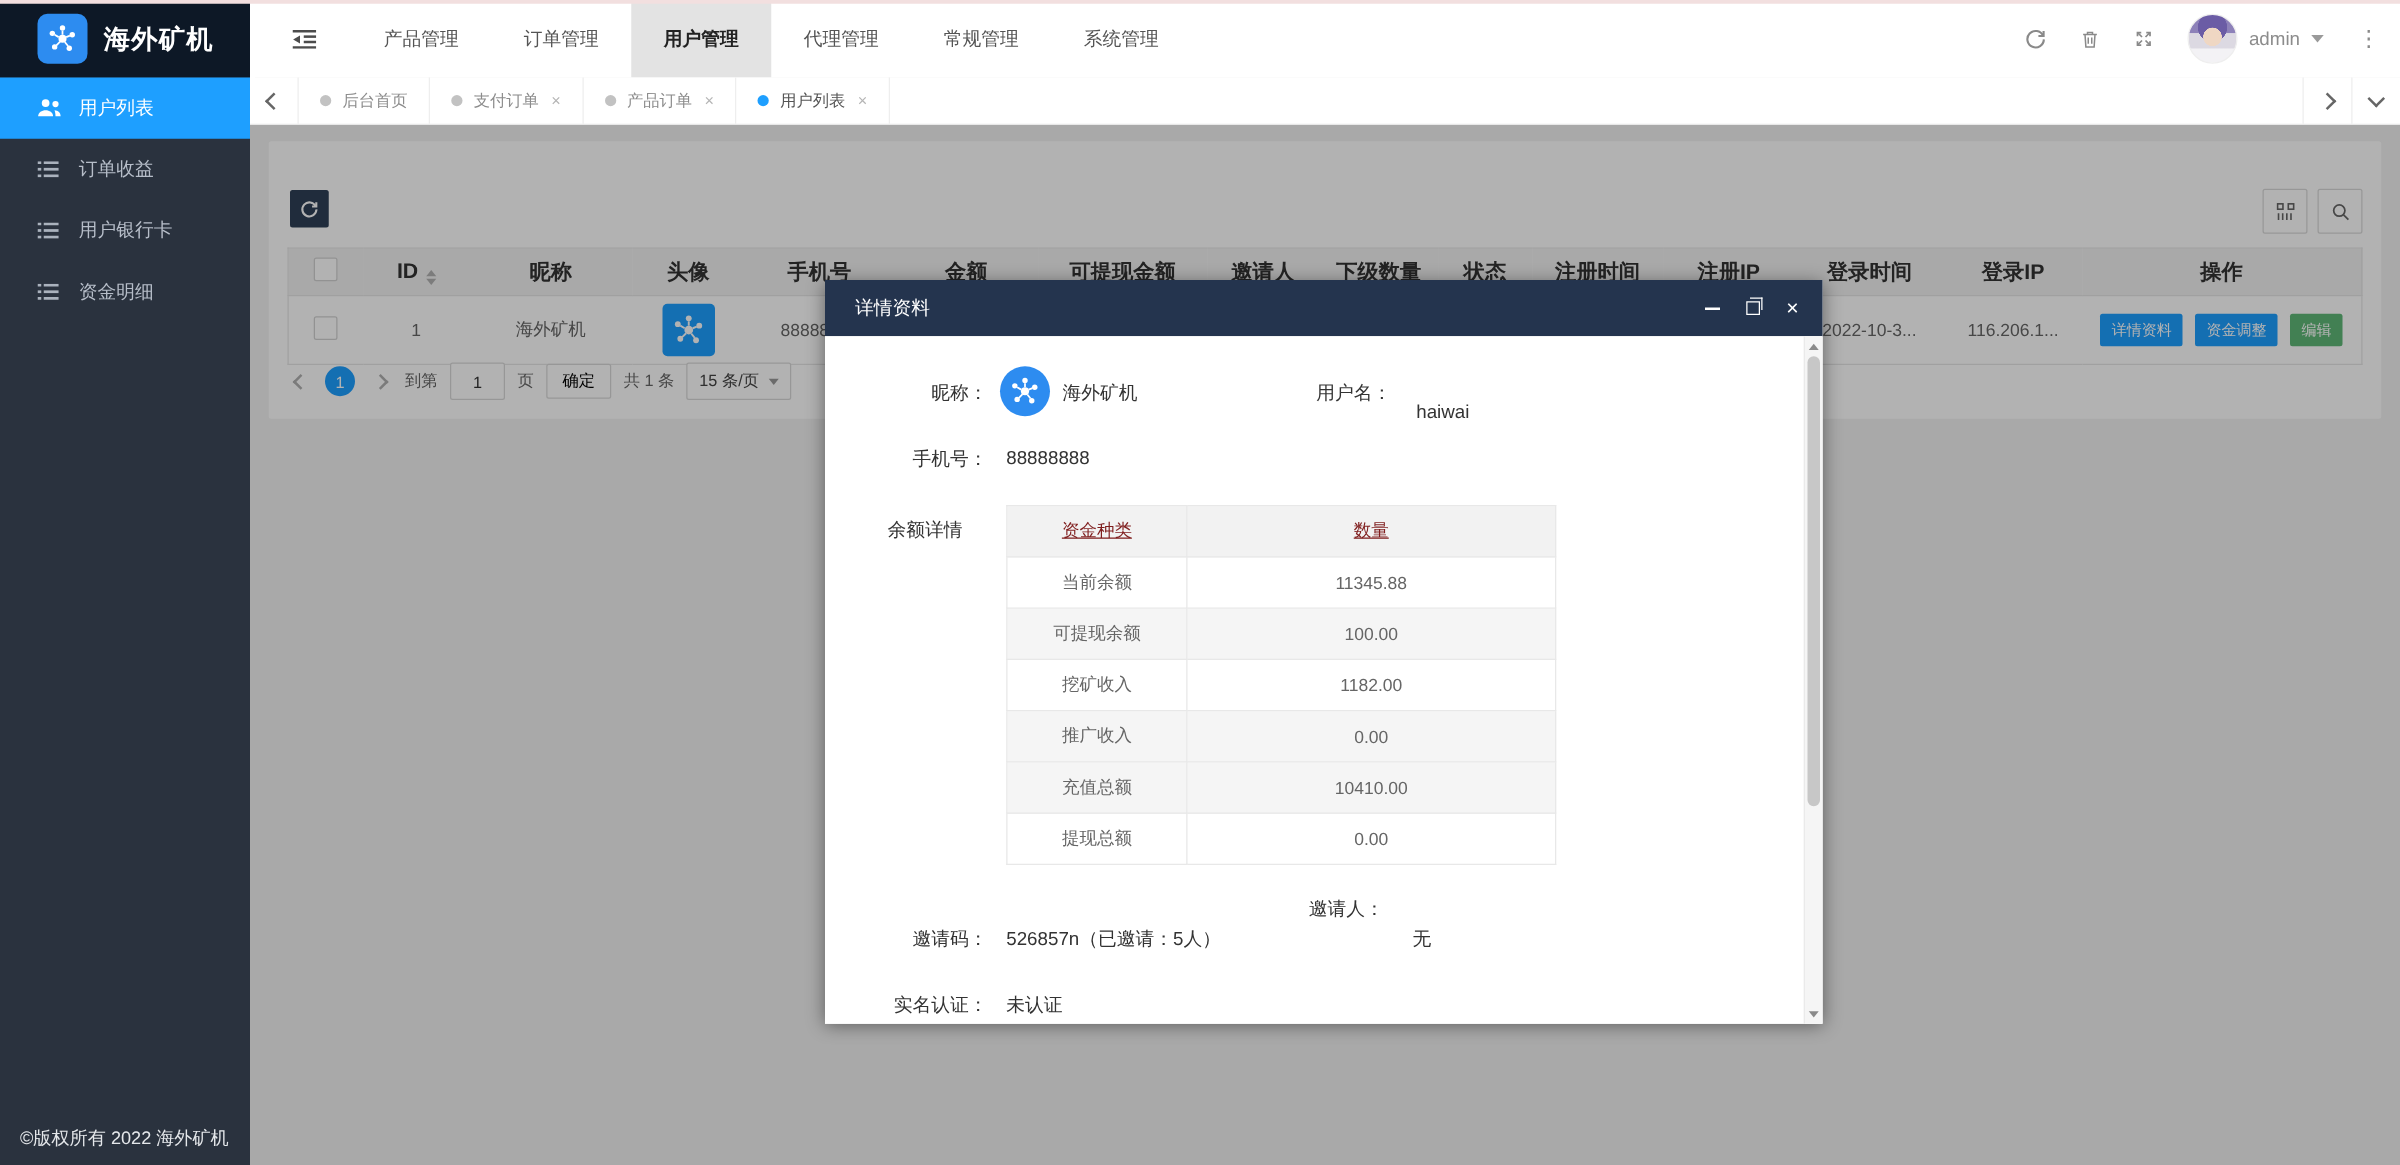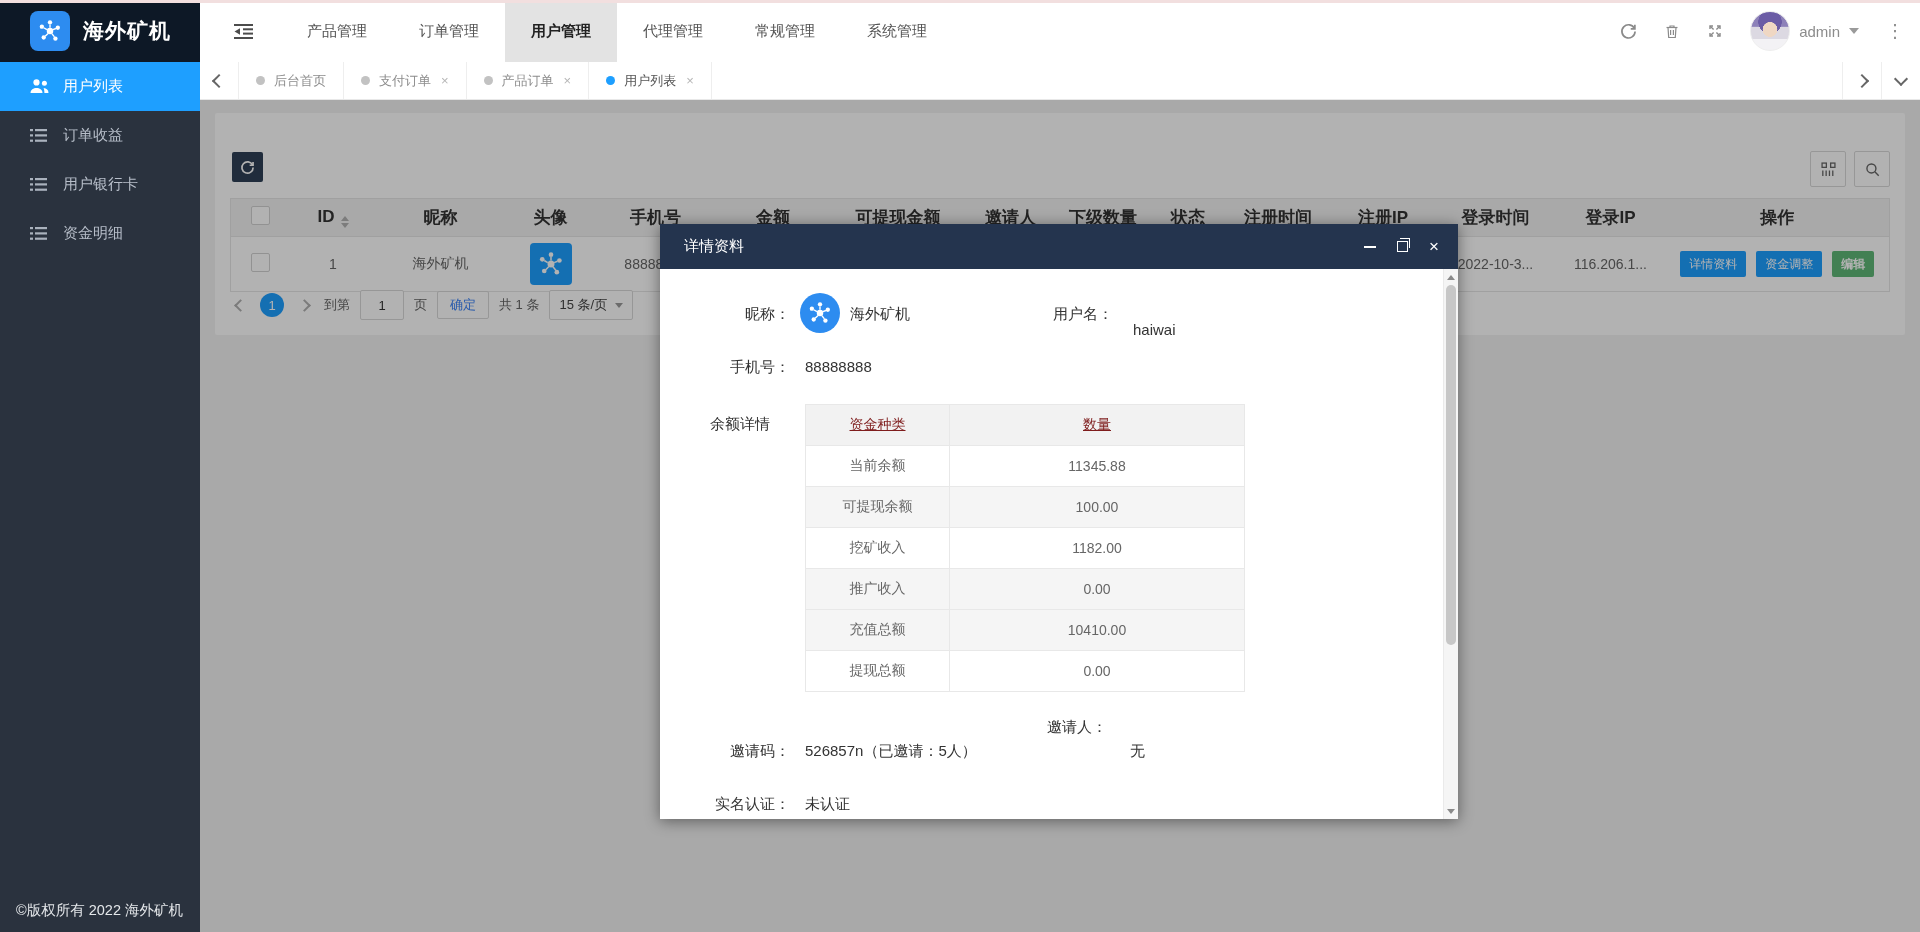--- a/index.html
+++ b/index.html
@@ -63,28 +63,28 @@
   table.grid td:first-child{border-left:1px solid #e6e6e6;}
   table.grid td:last-child{border-right:1px solid #e6e6e6;}
   .checkbox{width:17px;height:17px;border:1px solid #d2d2d2;border-radius:2px;background:#fff;display:inline-block;cursor:pointer;}
   .sort{display:inline-flex;flex-direction:column;gap:2px;margin-left:6px;vertical-align:1px;}
   .sort i{width:0;height:0;border-left:4px solid transparent;border-right:4px solid transparent;display:block;}
   .sort .up{border-bottom:5px solid #b2b2b2;}
   .sort .dn{border-top:5px solid #b2b2b2;}
   .cell-avatar{width:42px;height:42px;border-radius:4px;background:#1E9FFF;display:inline-flex;align-items:center;justify-content:center;}
   .act-btn{border:none;border-radius:2px;color:#fff;font-size:12px;height:26px;padding:0 9px;margin:0 3px;cursor:pointer;font-family:inherit;}
   .act-blue{background:#1E9FFF;}
-  .act-green{background:#5FB878;font-weight:bold;}
+  .act-green{background:#5FB878;}
   
   .pager{position:absolute;left:15px;top:177px;height:30px;display:flex;align-items:center;font-size:13px;color:#666;gap:10px;}
   .pg-arrow{width:20px;display:flex;justify-content:center;cursor:pointer;}
   .pg-arrow .chev{border-color:#b0b0b0;width:7px;height:7px;}
   .pg-cur{width:24px;height:24px;border-radius:50%;background:#1E9FFF;color:#fff;display:flex;align-items:center;justify-content:center;font-size:13px;cursor:pointer;}
   .pg-input{width:38px;height:26px;border:1px solid #d9d9d9;border-radius:2px;text-align:center;font-size:13px;color:#333;font-family:inherit;}
-  .pg-btn{height:28px;padding:0 12px;background:#fff;border:1px solid #d9d9d9;border-radius:2px;font-size:13px;color:#3b82f6;cursor:pointer;font-family:inherit;}
+  .pg-btn{height:28px;padding:0 12px;background:#fff;border:1px solid #d9d9d9;border-radius:2px;font-size:13px;color:#000000;cursor:pointer;font-family:inherit;}
   .pg-select{height:28px;border:1px solid #d9d9d9;border-radius:2px;background:#fff;display:flex;align-items:center;padding:0 9px;gap:8px;cursor:pointer;color:#444;}
   .pg-select .caret-down{border-top-width:5px;border-left-width:4px;border-right-width:4px;}
   
   .overlay{position:absolute;left:200px;top:100px;right:0;bottom:0;background:rgba(0,0,0,0.30);z-index:40;}
   .modal{position:absolute;left:660px;top:224px;width:798px;height:595px;background:#fff;z-index:50;box-shadow:0 2px 14px rgba(0,0,0,.45);}
   .modal-head{height:45px;background:#24344e;display:flex;align-items:center;padding:0 16px 0 24px;}
   .modal-title{color:#fff;font-size:15px;}
   .modal-controls{margin-left:auto;display:flex;align-items:center;gap:16px;}
   .win-btn{display:flex;align-items:center;justify-content:center;width:16px;height:16px;cursor:pointer;}
   .win-min{width:12px;height:2px;background:#fff;display:block;}

